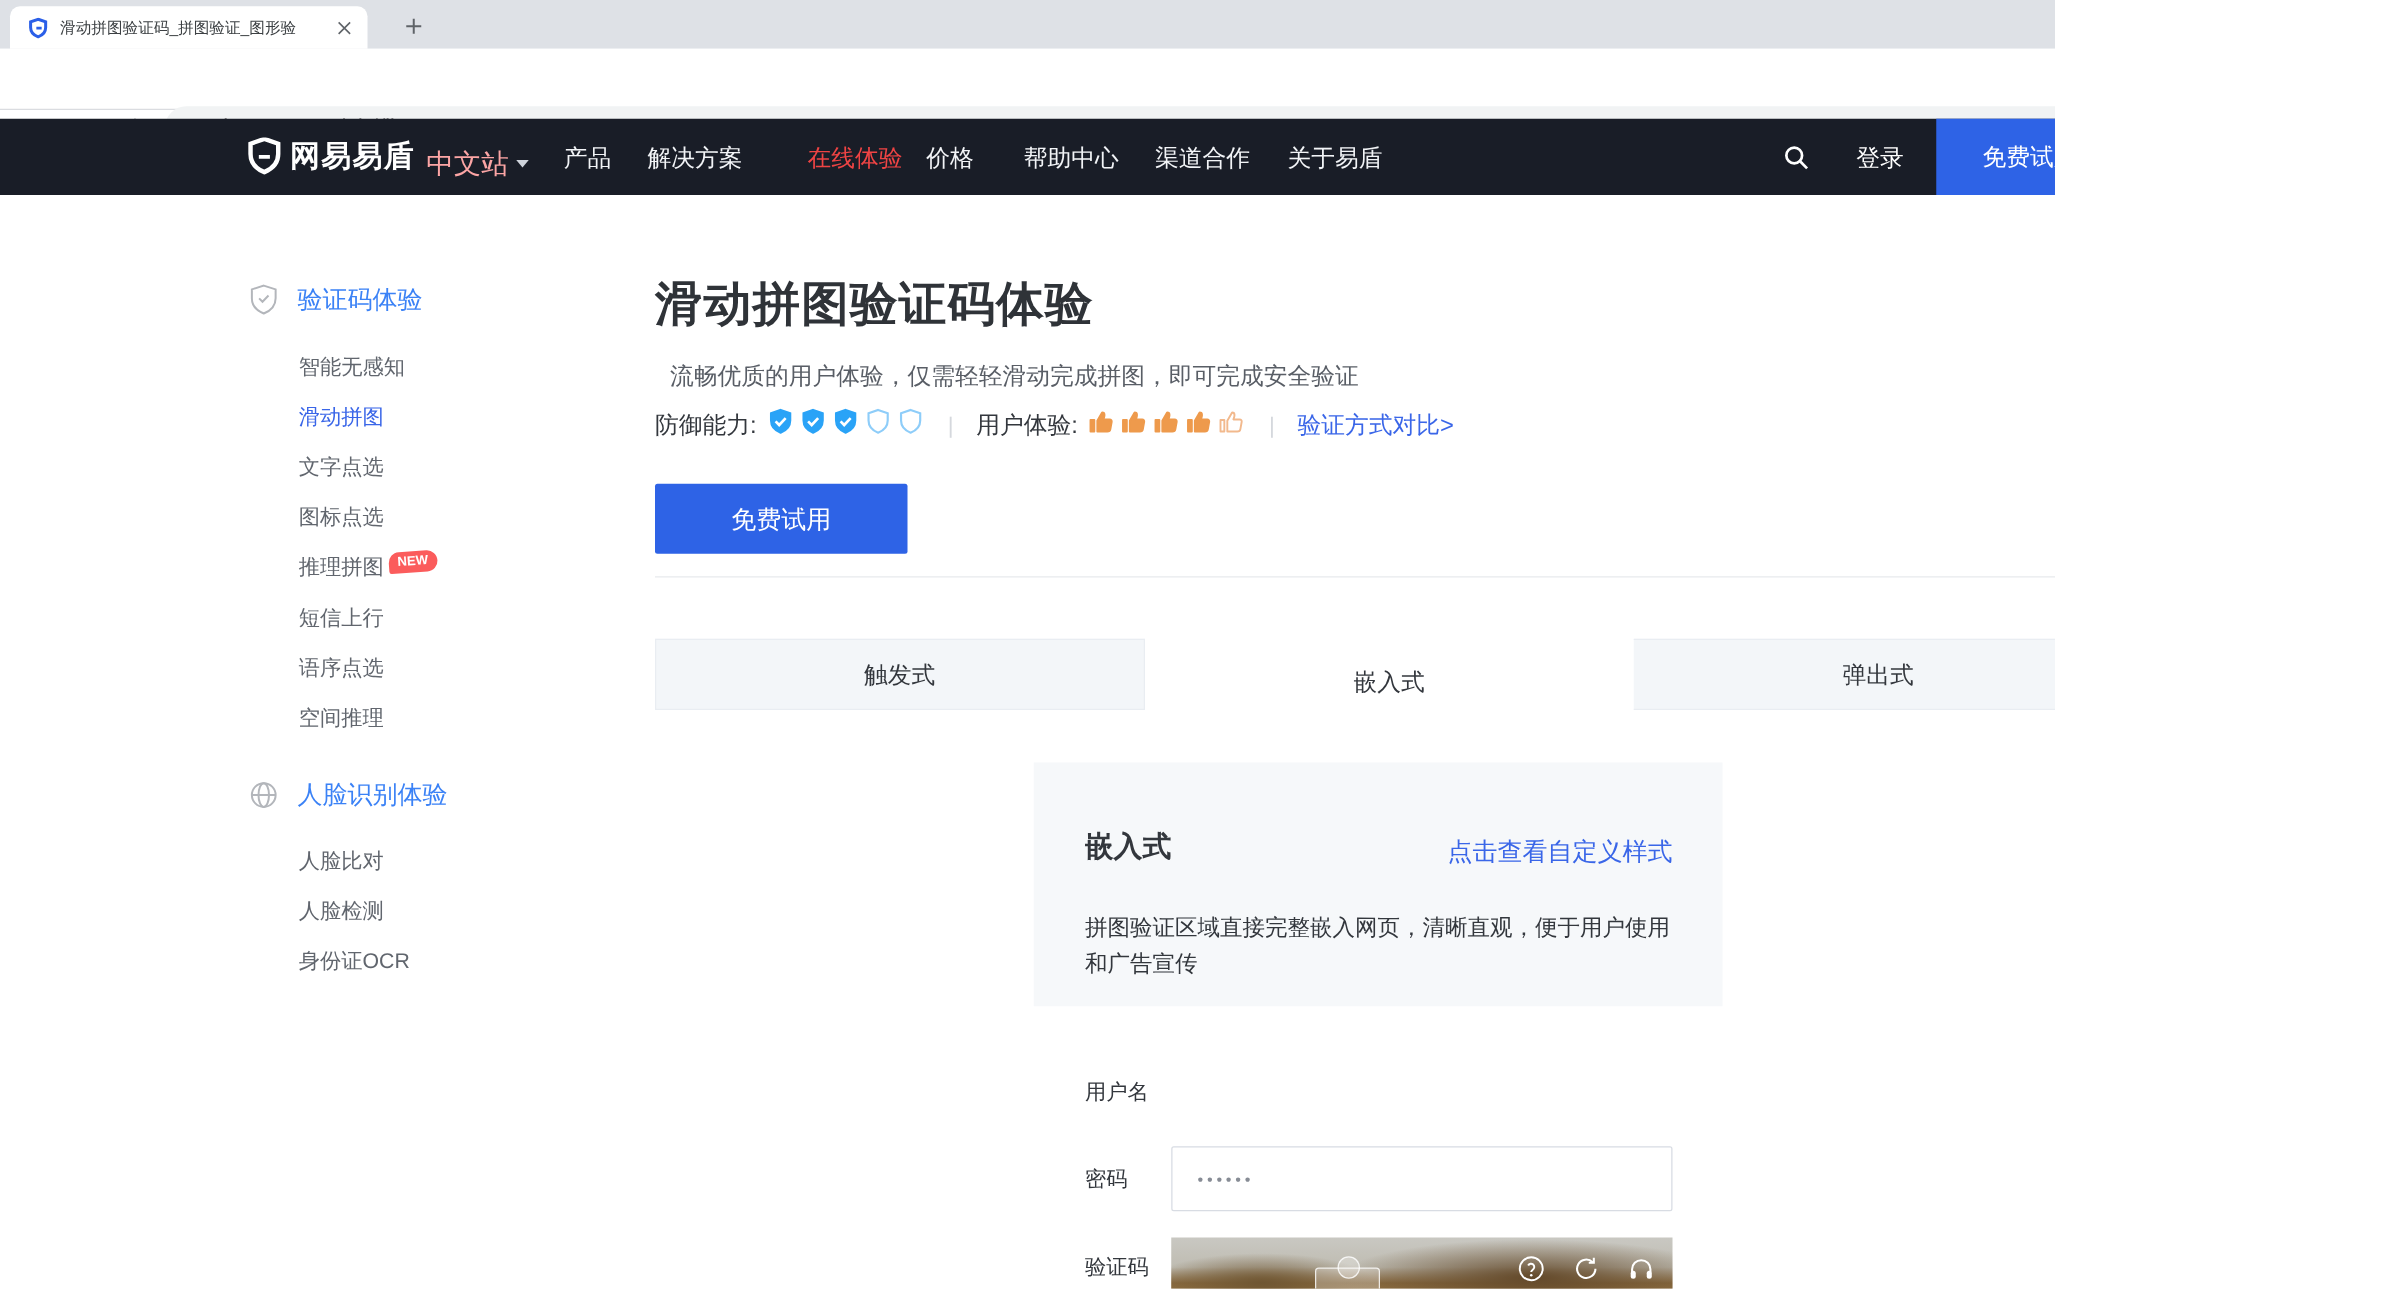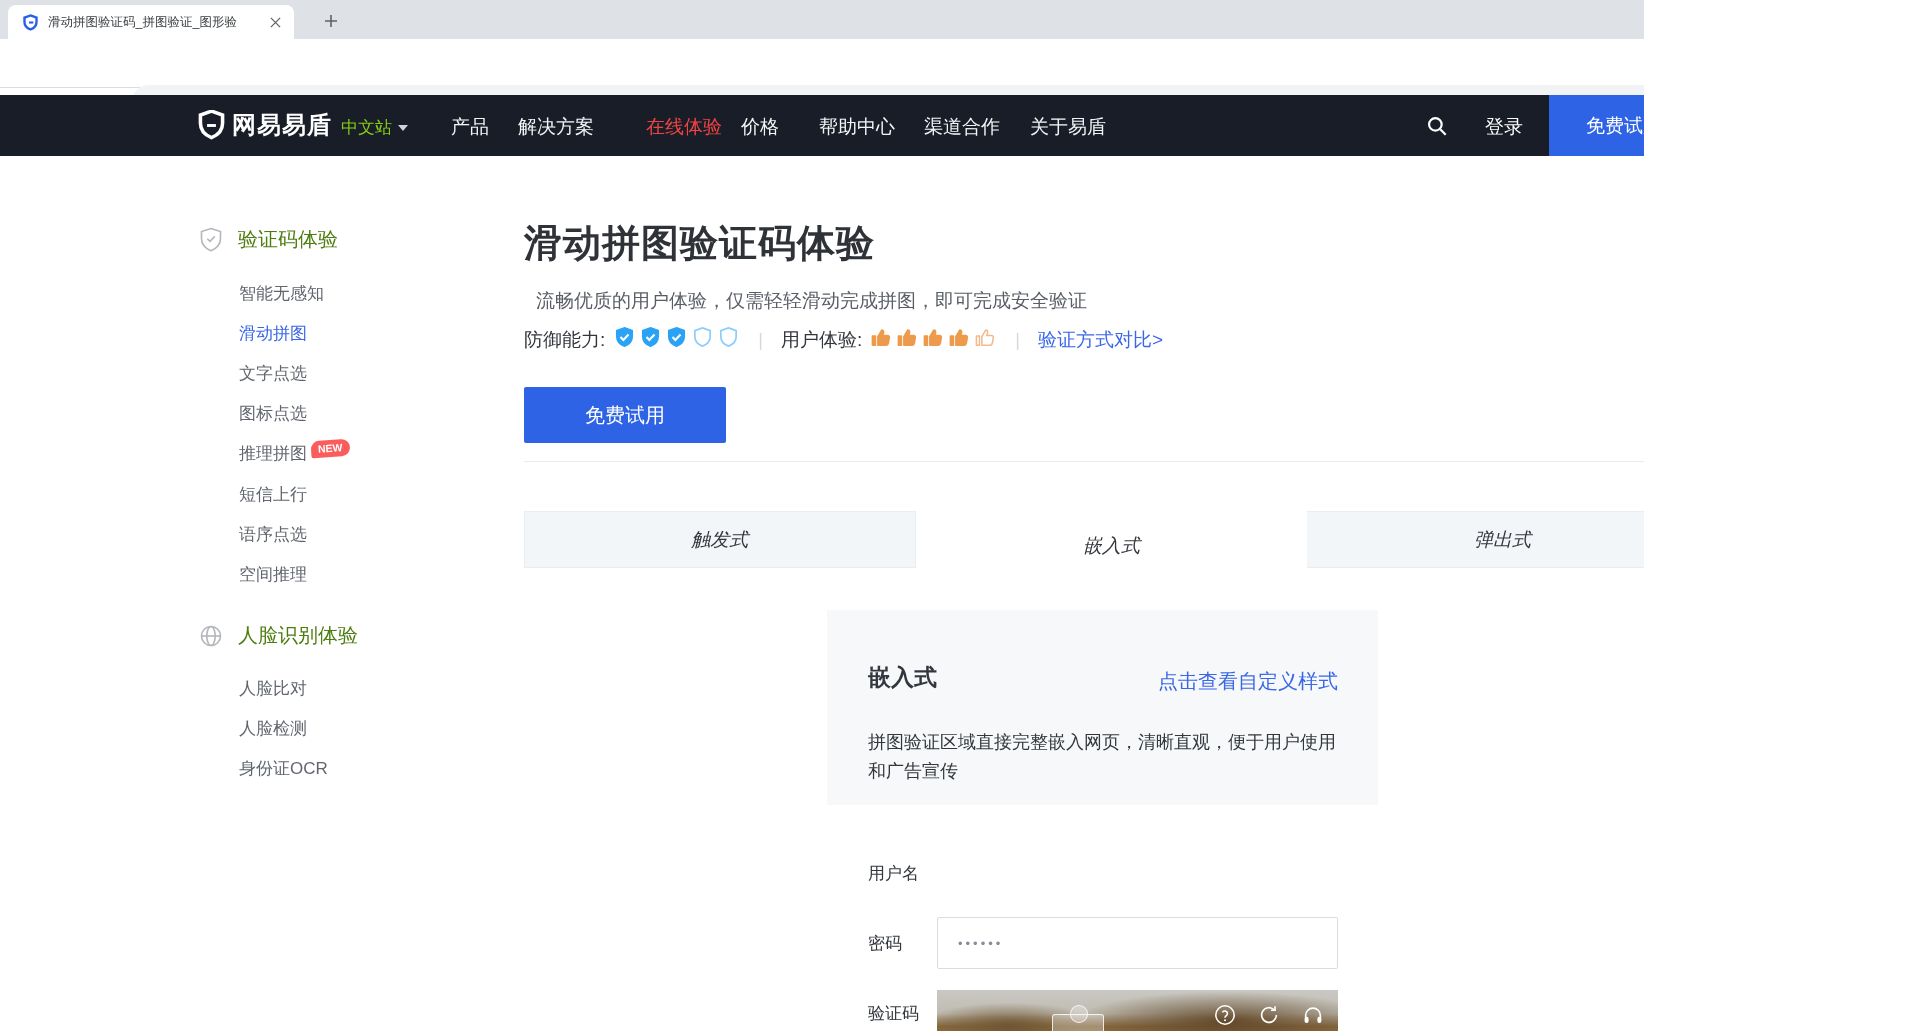--- a/index.html
+++ b/index.html
@@ -22,32 +22,32 @@
   .urlpill { position:absolute; left:132px; top:46px; width:1643px; height:34px; border-radius:17px;
              background:#f1f3f4; display:flex; align-items:center; padding-left:14px; }
   .url-text { font-size:17px; color:#202124; margin-left:12px; }
   .pill-right { position:absolute; right:10px; top:0; height:34px; display:flex; align-items:center; gap:14px; }
   .bar-right { position:absolute; right:8px; top:44px; height:38px; display:flex; align-items:center; gap:12px; }
 
   
   .sitenav { position:absolute; left:0; top:95px; width:1912px; height:61px; background:#191d27; }
   .logo { position:absolute; left:198px; top:14px; display:flex; align-items:center; gap:7px; }
   .logo-text { color:#fff; font-size:24px; font-weight:bold; letter-spacing:1px; }
-  .lang { position:absolute; left:341px; top:21px; color:#84cc16; font-size:17px; display:flex; align-items:center; gap:6px; }
+  .lang { position:absolute; left:341px; top:21px; color:#fca5a5; font-size:22px; display:flex; align-items:center; gap:6px; }
   .caret { width:0; height:0; border-left:5px solid transparent; border-right:5px solid transparent; border-top:6px solid #cfd4dc; }
   .nav-item { position:absolute; top:19px; color:#f2f4f7; font-size:19px; cursor:pointer; }
   .nav-item.active { color:#ef4444; }
   .nav-search { position:absolute; left:1424px; top:113px; width:26px; height:26px; }
   .nav-login { position:absolute; left:1485px; top:114px; color:#fff; font-size:19px; }
   .nav-cta { position:absolute; left:1549px; top:95px; width:150px; height:61px; background:#2e63e6;
              color:#fff; font-size:19px; display:flex; align-items:center; justify-content:center; }
 
   
   .side-head { position:absolute; display:flex; align-items:center; gap:15px; }
-  .side-head-label { font-size:20px; color:#4d7c0f; }
+  .side-head-label { font-size:20px; color:#3b82f6; }
   .side-item { position:absolute; left:239px; font-size:17px; color:#61666e; white-space:nowrap; }
   .side-item.active { color:#3a66e8; }
   .badge-new { display:inline-block; margin-left:4px; background:#fb5c5c; color:#fff; font-size:10.5px;
                font-weight:bold; padding:2px 7px 3px; border-radius:9px 9px 9px 2px;
                position:relative; top:-7px; transform:rotate(-4deg); }
 
   
   .page-title { position:absolute; left:524px; top:218px; font-size:38px; font-weight:600; color:#2f3338; letter-spacing:1px; }
   .page-sub { position:absolute; left:536px; top:288px; font-size:19px; color:#595e66; }
   .stats { position:absolute; left:524px; top:327px; height:26px; display:flex; align-items:center; font-size:19px; color:#33373d; }
@@ -59,21 +59,21 @@
   .shield-i.filled .sh { fill:#2aa3f7; stroke:#2aa3f7; }
   .shield-i.filled .ck { visibility:visible; }
   .thumb-i .tp { fill:none; stroke:#f2b98d; stroke-width:1.6; }
   .thumb-i.filled .tp { fill:#ee9a4c; stroke:#ee9a4c; }
   .main-cta { position:absolute; left:524px; top:387px; width:202px; height:56px; background:#2e63e6;
               border:none; color:#fff; font-size:20px; border-radius:2px; cursor:pointer; }
   .hr1 { position:absolute; left:524px; top:461px; width:1175px; height:1px; background:#e8eaed; }
 
   .tabs { position:absolute; left:524px; top:511px; width:1175px; height:57px; display:flex; }
   .trial-tab { width:391.6px; height:57px; background:#f3f6f9; border:1px solid #e9edf2;
-               display:flex; align-items:center; justify-content:center; font-size:19px; color:#33373d;font-style:italic; }
+               display:flex; align-items:center; justify-content:center; font-size:19px; color:#33373d; }
   .trial-tab + .trial-tab { border-left:none; }
   .trial-tab.active { background:#fff; border:none; height:70px; }
 
   .card-head { position:absolute; left:827px; top:610px; width:551px; height:195px; background:#f6f8fa; }
   .card-title { position:absolute; left:41px; top:52px; font-size:23px; font-weight:bold; color:#33373d; }
   .card-link { position:absolute; right:40px; top:58px; font-size:20px; color:#3a66e8; }
   .card-desc { position:absolute; left:41px; top:118px; width:475px; font-size:18px; line-height:29px; color:#33373d; }
 
   .form-label { position:absolute; left:868px; font-size:17px; color:#33373d; }
   .form-input { position:absolute; left:937px; width:401px; height:52px; border:1px solid #d8dce3;

